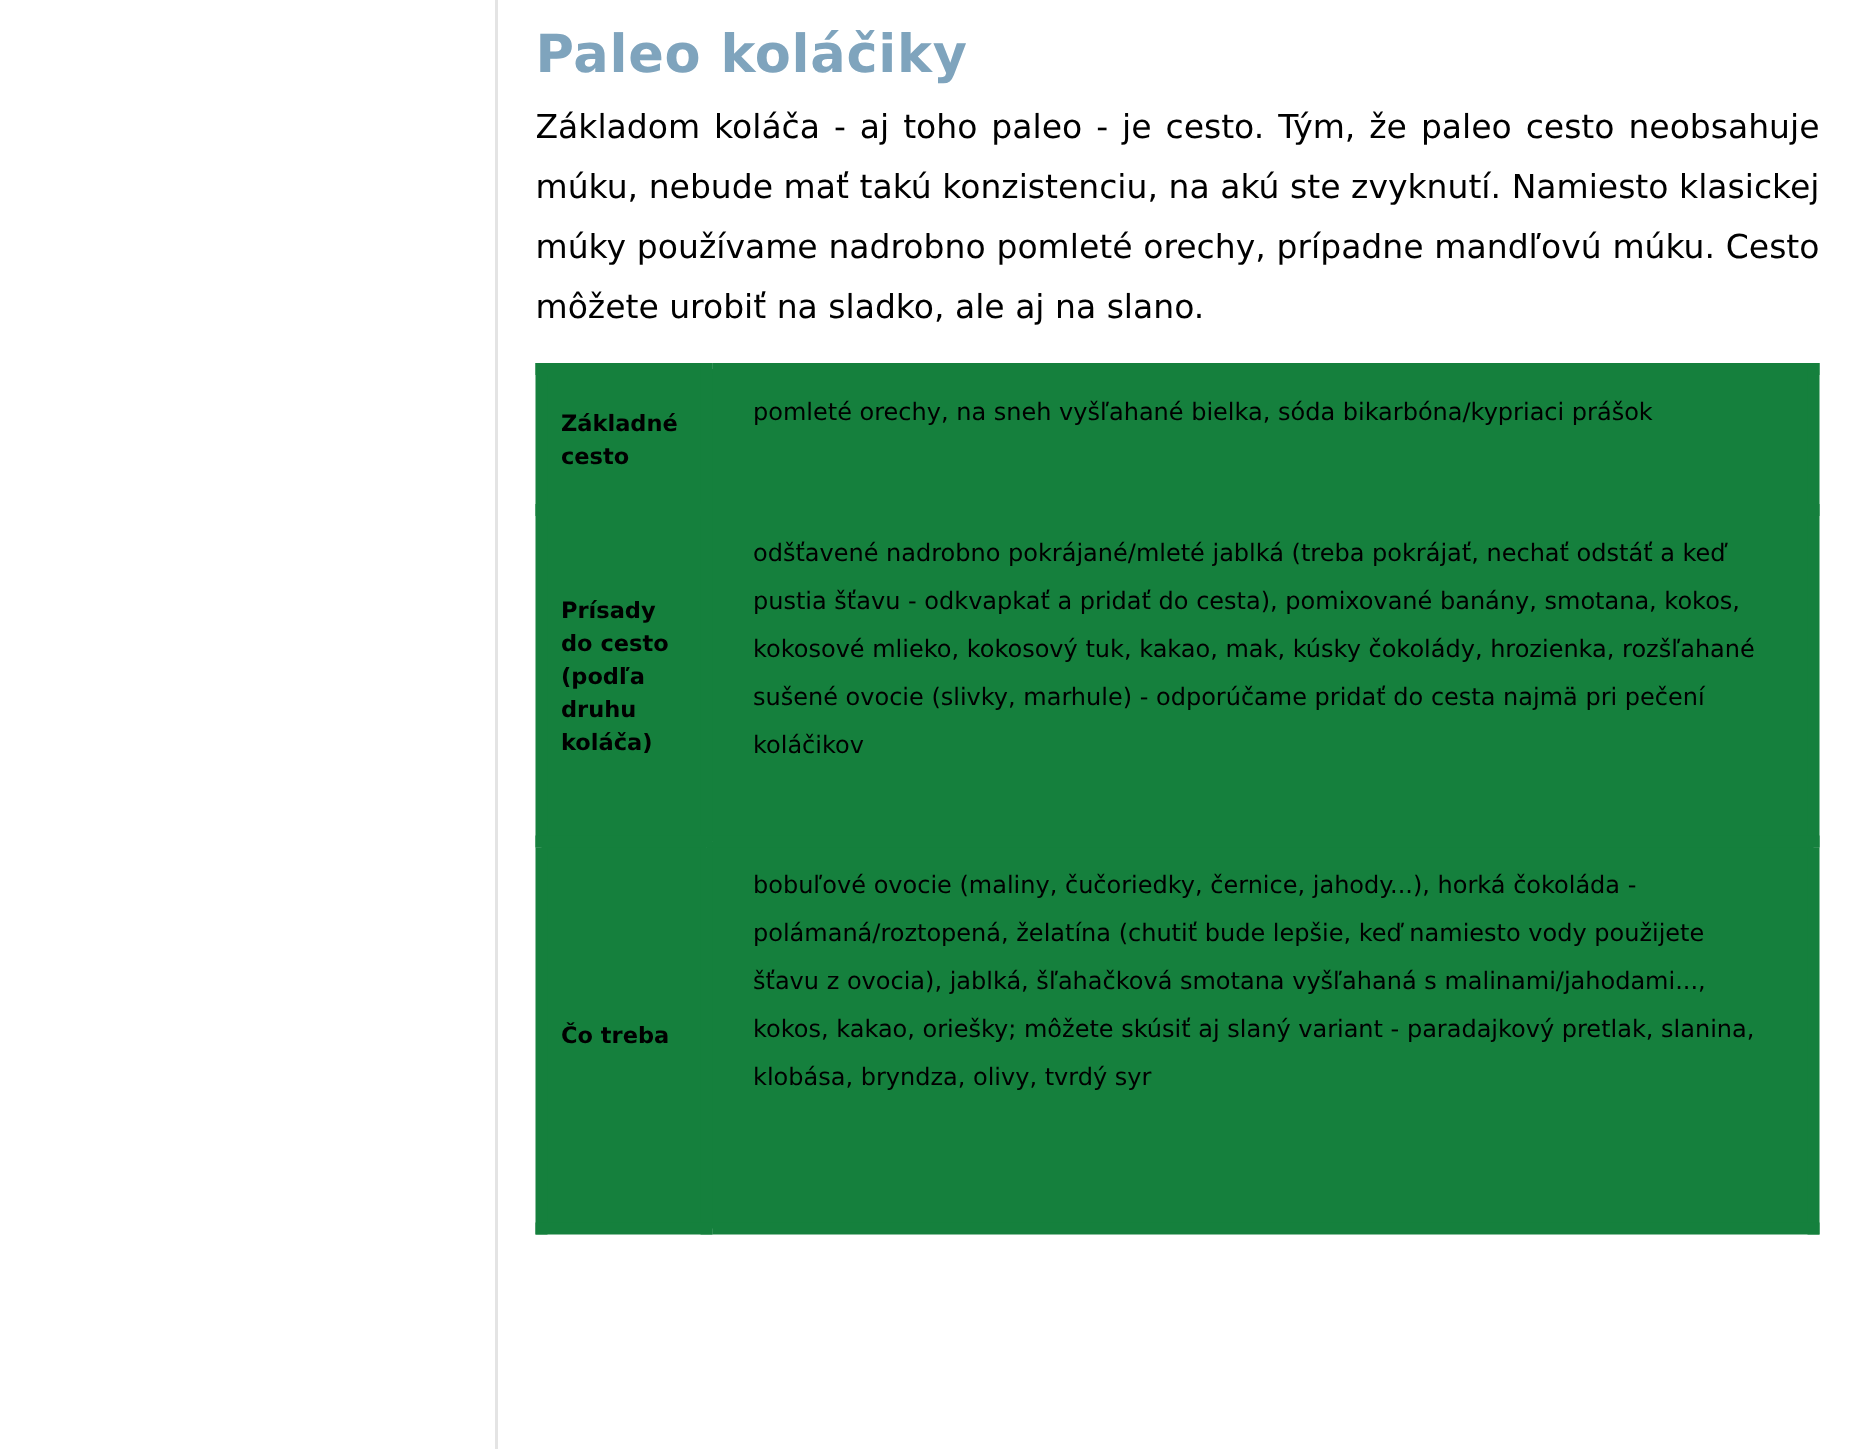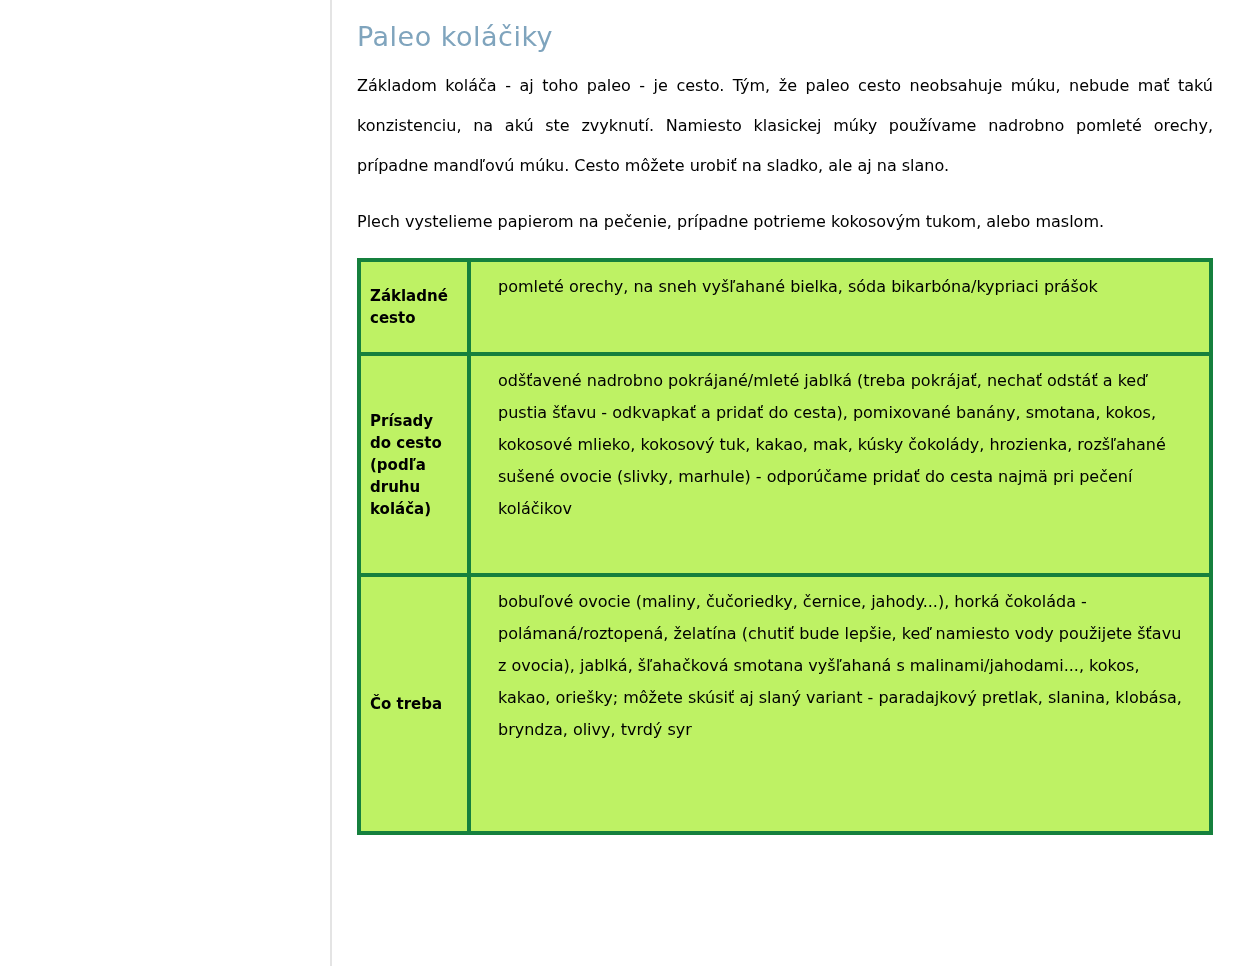--- a/index.html
+++ b/index.html
@@ -24,44 +24,44 @@
     height: 966px;
     background: #e4e4e4;
   }
   .content {
     position: absolute;
     left: 357px;
     top: 20px;
     width: 856px;
   }
   .heading {
-    font-size: 27px;
-    font-weight: 400;
+    font-size: 35px;
+    font-weight: 700;
     line-height: 34px;
     color: #7fa4bd;
     letter-spacing: 0.5px;
     margin: 0 0 12px 0;
   }
   .para {
-    font-size: 16px;
+    font-size: 22px;
     line-height: 40px;
     color: #000000;
     text-align: justify;
     margin: 0 0 16px 0;
   }
   table.recipe-table {
     width: 856px;
     border-collapse: collapse;
     table-layout: fixed;
     margin-top: 6px;
   }
   table.recipe-table th,
   table.recipe-table td {
-    border: 4px solid #15803d;
-    background: #bef264;
+    border: 8px solid #15803d;
+    background: #15803d;
   }
   table.recipe-table th {
     width: 110px;
     font-size: 15px;
     font-weight: bold;
     line-height: 22px;
     color: #000000;
     text-align: left;
     vertical-align: middle;
     padding: 6px 9px;
@@ -84,21 +84,20 @@
 <div class="page">
 
   <div class="column-divider"></div>
 
   <div class="content">
 
     <h1 class="heading">Paleo koláčiky</h1>
 
     <p class="para">Základom koláča - aj toho paleo - je cesto. Tým, že paleo cesto neobsahuje múku, nebude mať takú konzistenciu, na akú ste zvyknutí. Namiesto klasickej múky používame nadrobno pomleté orechy, prípadne mandľovú múku. Cesto môžete urobiť na sladko, ale aj na slano.</p>
 
-    <p class="para">Plech vystelieme papierom na pečenie, prípadne potrieme kokosovým tukom, alebo maslom.</p>
 
     <table class="recipe-table">
       <tbody>
         <tr class="row-basic">
           <th>Základné cesto</th>
           <td>pomleté orechy, na sneh vyšľahané bielka, sóda bikarbóna/kypriaci prášok</td>
         </tr>
         <tr class="row-fill">
           <th>Prísady do cesto (podľa druhu koláča)</th>
           <td>odšťavené nadrobno pokrájané/mleté jablká (treba pokrájať, nechať odstáť a keď pustia šťavu - odkvapkať a pridať do cesta), pomixované banány, smotana, kokos, kokosové mlieko, kokosový tuk, kakao, mak, kúsky čokolády, hrozienka, rozšľahané sušené ovocie (slivky, marhule) - odporúčame pridať do cesta najmä pri pečení koláčikov</td>

